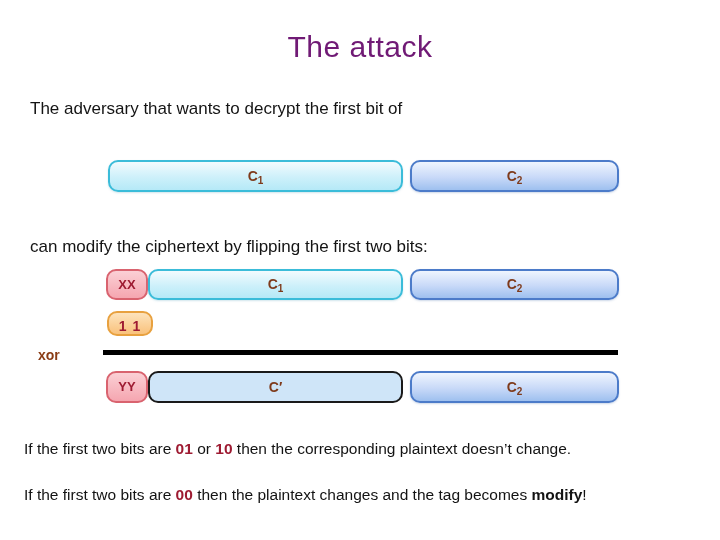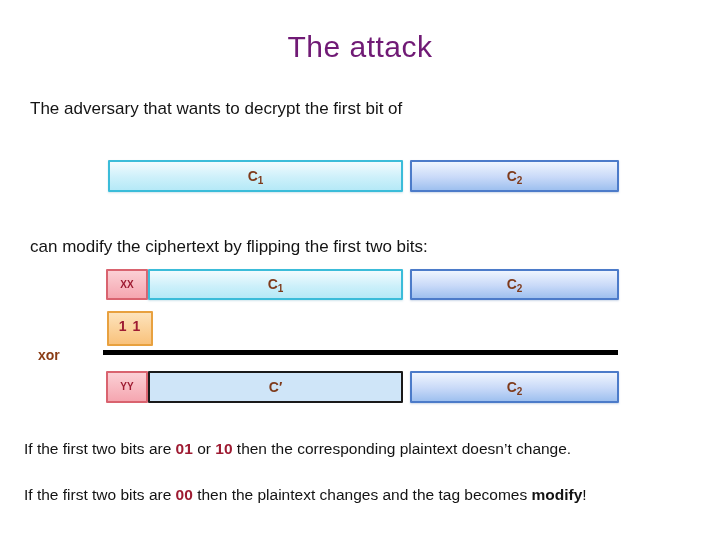--- a/index.html
+++ b/index.html
@@ -19,40 +19,40 @@
   .intro-text { left: 30px; top: 99px; }
   .modify-text { left: 30px; top: 237px; }
 
   .block {
     position: absolute;
     border: 2px solid;
     text-align: center;
     font-weight: bold;
     font-size: 14px;
     color: #7e3a1b;
-    border-radius: 1px;
+    border-radius: 10px;
   }
   .block .lbl { display: inline-block; line-height: 27px; }
   .sub { font-size: 10px; vertical-align: -3px; }
 
   .cyan-block {
     background: linear-gradient(#f2fbfe 0%, #cdf0fa 55%, #b5e9f7 100%);
     border-color: #3bbcd9;
     box-shadow: 0 1px 2px rgba(120,180,200,0.35);
   }
   .blue-block {
     background: linear-gradient(#eff5fe 0%, #c8d9f8 55%, #9ec0ef 100%);
     border-color: #4c7bc9;
     box-shadow: 0 1px 2px rgba(110,140,190,0.35);
   }
   .pink-block {
     background: linear-gradient(#fbd0d5 0%, #f5a6b0 100%);
     border-color: #d9636f;
     color: #9e1b32;
-    font-size: 10px;
+    font-size: 13px;
   }
   .orange-block {
     background: linear-gradient(#fde3bc 0%, #f9c27c 100%);
     border-color: #e8a13f;
     color: #9e1b32;
     letter-spacing: 1px;
   }
   .cprime-block {
     background: #cfe5f8;
     border-color: #1a1a1a;
@@ -61,21 +61,21 @@
   .row1 { top: 160px; height: 32px; }
   .row2 { top: 269px; height: 31px; }
   .row3 { top: 371px; height: 32px; }
   .row1.block .lbl, .row3.block .lbl { line-height: 28px; }
 
   .x-c1 { left: 108px; width: 295px; }
   .x-c1-short { left: 148px; width: 255px; }
   .x-c2 { left: 410px; width: 209px; }
   .x-bits { left: 106px; width: 42px; }
 
-  .flip-box { left: 107px; top: 311px; width: 46px; height: 35px; }
+  .flip-box { left: 107px; top: 311px; width: 46px; height: 25px; }
   .flip-box .lbl { line-height: 27px; }
 
   .xor-label {
     left: 38px; top: 347px;
     font-weight: bold; font-size: 14px; color: #8a3c15;
   }
 
   .xor-line {
     left: 103px; top: 350px; width: 515px; height: 5px;
     background: #000000;

